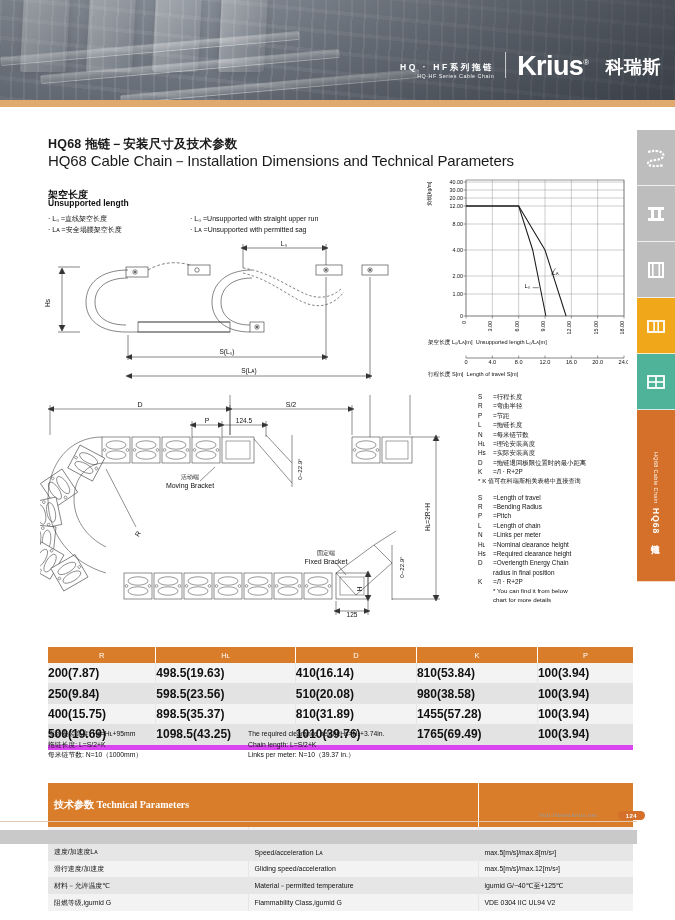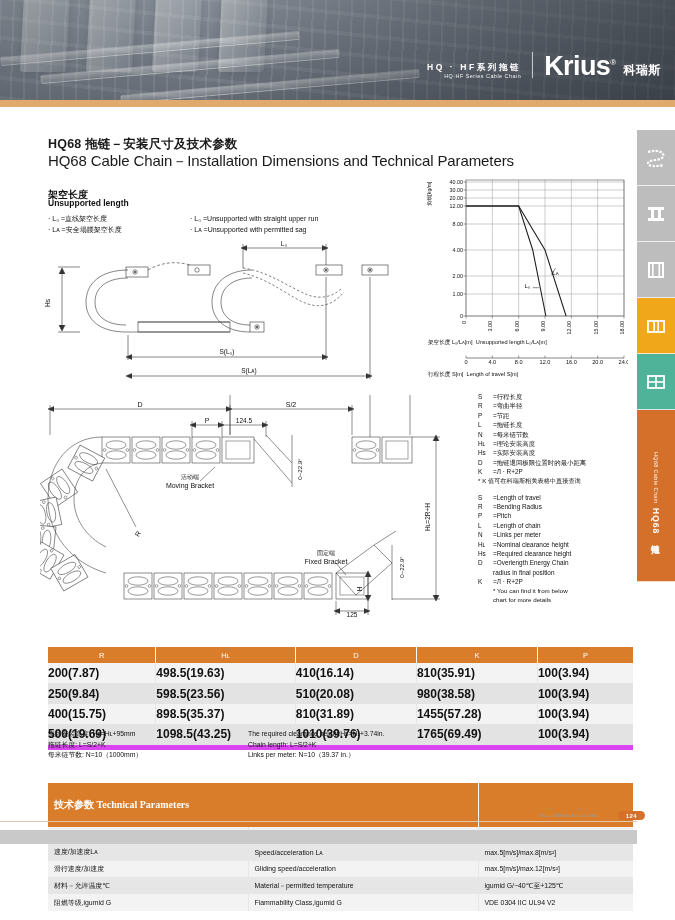--- a/index.html
+++ b/index.html
@@ -56,21 +56,21 @@
   .series-en {
     font-size: 5.4px; letter-spacing: .5px; text-align: right;
     line-height: 1.2; white-space: nowrap; opacity: .92;
   }
   .divpipe { width: 1px; height: 26px; background: rgba(255,255,255,.65); margin: 0 2px 1px 2px; }
   .krius {
     font-size: 27px; font-weight: bold; letter-spacing: -.6px;
     line-height: .94; position: relative; white-space: nowrap;
   }
   .krius sup { font-size: 8px; vertical-align: super; font-weight: normal; }
-  .krius-cn { font-size: 12px; font-weight: bold; letter-spacing: .5px; margin-left: 8px; }
+  .krius-cn { font-size: 18px; font-weight: bold; letter-spacing: .5px; margin-left: 17px; }
   .hdr-rule {
     position: absolute; left: 0; top: 100px; width: 675px; height: 7px;
     background: #e0a96d;
   }
   .hdr-rule2 {
     position: absolute; left: 0; top: 107px; width: 675px; height: 2px;
     background: #ffffff;
   }
 
   
@@ -608,21 +608,21 @@
           <th>D</th>
           <th>K</th>
           <th>P</th>
         </tr>
       </thead>
     <tbody id="t1body">
         <tr>
           <td>200(7.87)</td>
           <td>498.5(19.63)</td>
           <td>410(16.14)</td>
-          <td>810(35.91)</td>
+          <td>810(53.84)</td>
           <td>100(3.94)</td>
         </tr>
         <tr>
           <td>250(9.84)</td>
           <td>598.5(23.56)</td>
           <td>510(20.08)</td>
           <td>980(38.58)</td>
           <td>100(3.94)</td>
         </tr>
         <tr>

